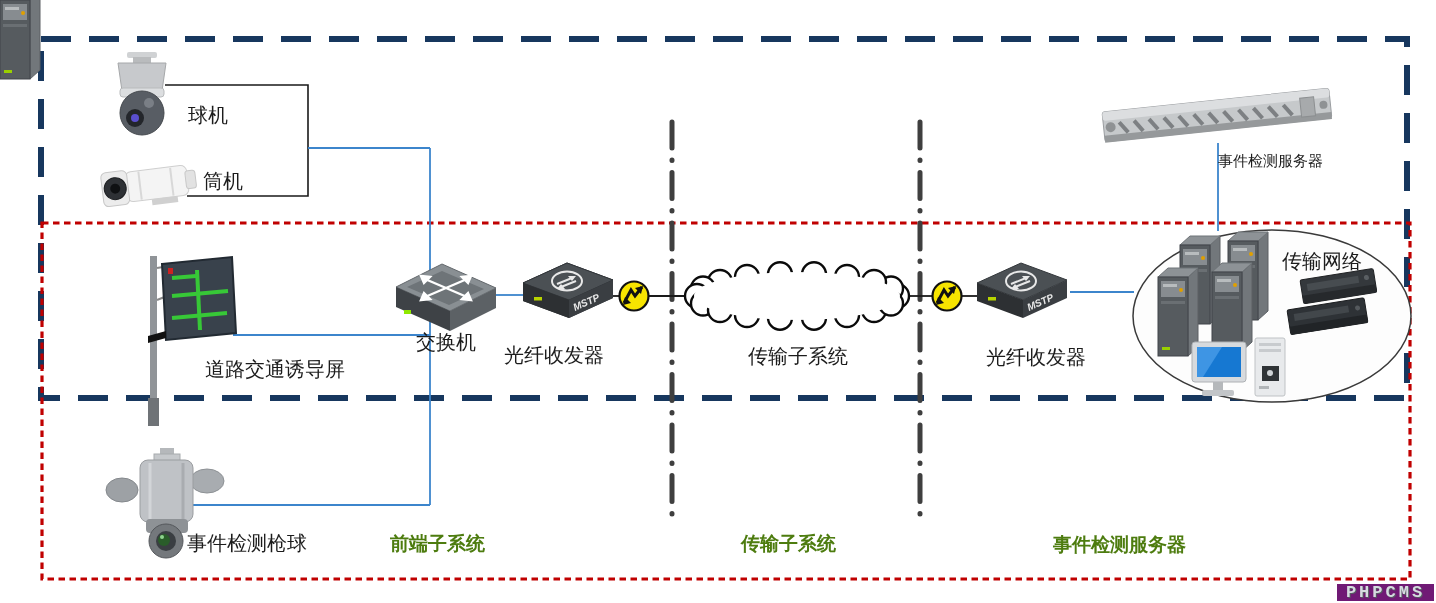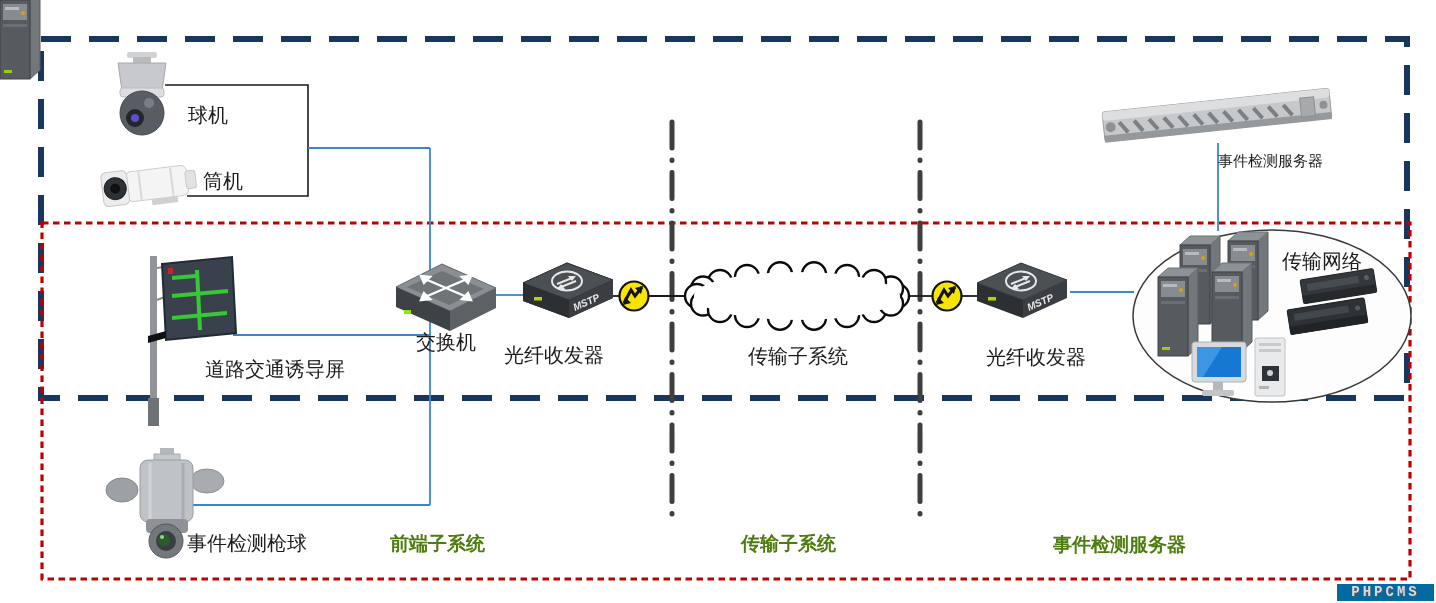--- a/index.html
+++ b/index.html
@@ -10,22 +10,22 @@
   .art{position:absolute;left:0;top:0;}
   .lbl{
     position:absolute;color:#1c1c1c;font-size:20px;line-height:1.1;white-space:nowrap;
   }
   .lbl.small{font-size:15px;}
   .zone{
     position:absolute;color:#4d7c0f;font-size:19px;font-weight:bold;white-space:nowrap;
   }
   .watermark{
     position:absolute;left:1337px;top:584px;width:97px;height:17px;
-    background:#0369a1;color:#d6dbe0;font-family:"Liberation Mono","DejaVu Sans Mono",monospace;
-    font-size:14px;font-weight:bold;letter-spacing:3px;text-align:center;line-height:17px;
+    background:#701a75;color:#d6dbe0;font-family:"Liberation Mono","DejaVu Sans Mono",monospace;
+    font-size:17px;font-weight:bold;letter-spacing:3px;text-align:center;line-height:17px;
     text-shadow:1px 1px 0 #565c62;
   }
 </style>
 </head>
 <body>
 
 <div class="canvas">
 
   <svg class="art" width="1436" height="603" viewBox="0 0 1436 603">
 

